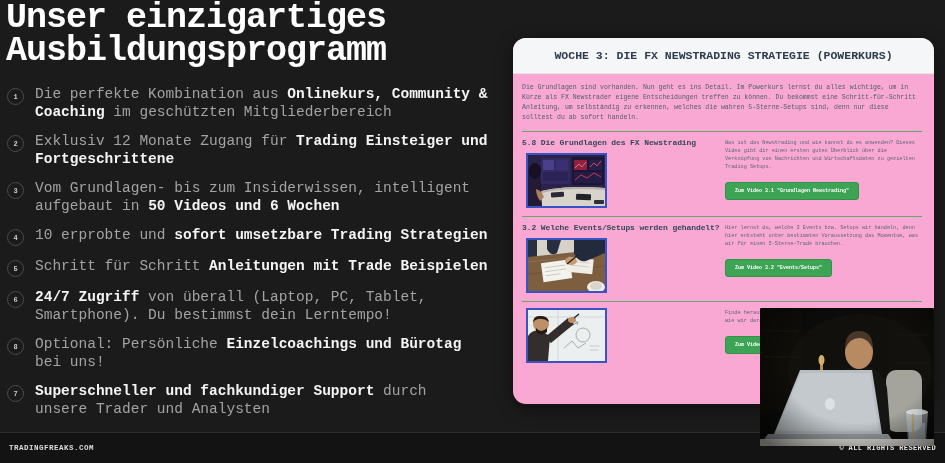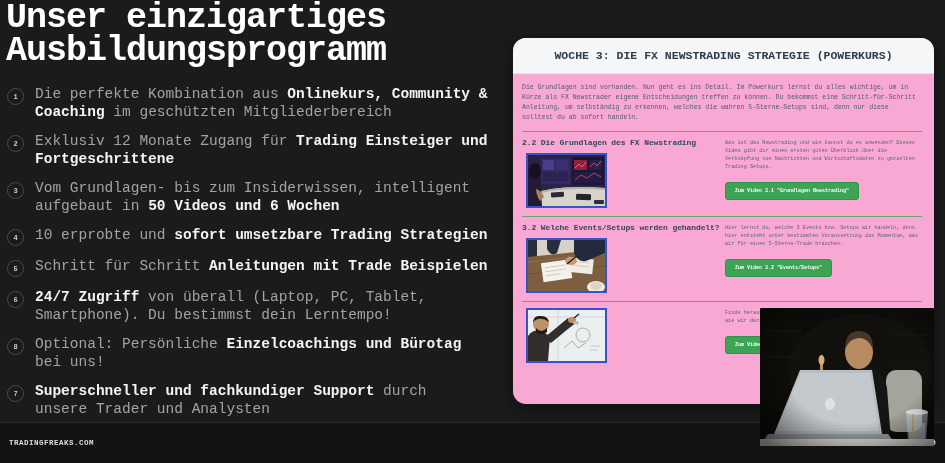--- a/index.html
+++ b/index.html
@@ -67,21 +67,21 @@
     font-size:5px;font-weight:bold;padding:5px 9px;cursor:pointer;
   }
   
   .webcam{
     position:absolute;left:760px;top:308px;width:174px;height:138px;
     z-index:5;overflow:hidden;border-radius:2px;background:#0a0a08;
   }
   .webcam svg{display:block;width:100%;height:100%;}
   
   .footer{
-    position:absolute;left:0;right:0;bottom:0;height:41px;
+    position:absolute;left:0;right:0;bottom:0;height:31px;
     background:#131313;border-top:1px solid #2b2b2b;z-index:1;
     display:flex;align-items:center;justify-content:space-between;
     padding:0 9px;box-sizing:border-box;
   }
   .brand{color:#dddddd;font-size:7.5px;font-weight:bold;letter-spacing:.5px;}
   .copyright{color:#e2e2e2;font-size:7px;font-weight:bold;letter-spacing:.4px;z-index:6;}
 </style>
 </head>
 <body>
 
@@ -140,21 +140,21 @@
   <div class="card">
     <div class="card-header">
       <div class="card-title">WOCHE 3: DIE FX NEWSTRADING STRATEGIE (POWERKURS)</div>
     </div>
     <div class="card-body">
       <p class="intro">Die Grundlagen sind vorhanden. Nun geht es ins Detail. Im Powerkurs lernst du alles wichtige, um in Kürze als FX Newstrader eigene Entscheidungen treffen zu können. Du bekommst eine Schritt-für-Schritt Anleitung, um selbständig zu erkennen, welches die wahren 5-Sterne-Setups sind, denn nur diese solltest du ab sofort handeln.</p>
       <hr class="divider">
 
       <div class="section">
         <div class="sec-left">
-          <div class="sec-head">2.2 Die Grundlagen des FX Newstrading</div>
+          <div class="sec-head">5.8 Die Grundlagen des FX Newstrading</div>
           <div class="thumb">
             <svg viewBox="0 0 77 51" preserveAspectRatio="none">
               <rect width="77" height="51" fill="#2a2248"></rect>
               <rect x="13" y="3" width="29" height="26" fill="#322a60"></rect>
               <rect x="15" y="5" width="11" height="10" fill="#4a3f8a"></rect>
               <rect x="28" y="5" width="12" height="10" fill="#3b2f74"></rect>
               <rect x="15" y="17" width="25" height="9" fill="#2b2356"></rect>
               <rect x="44" y="2" width="32" height="28" fill="#1c1535"></rect>
               <rect x="46" y="5" width="13" height="10" fill="#8e2040"></rect>
               <polyline points="47,13 51,9 54,12 58,7" stroke="#e86a7d" stroke-width="1" fill="none"></polyline>

